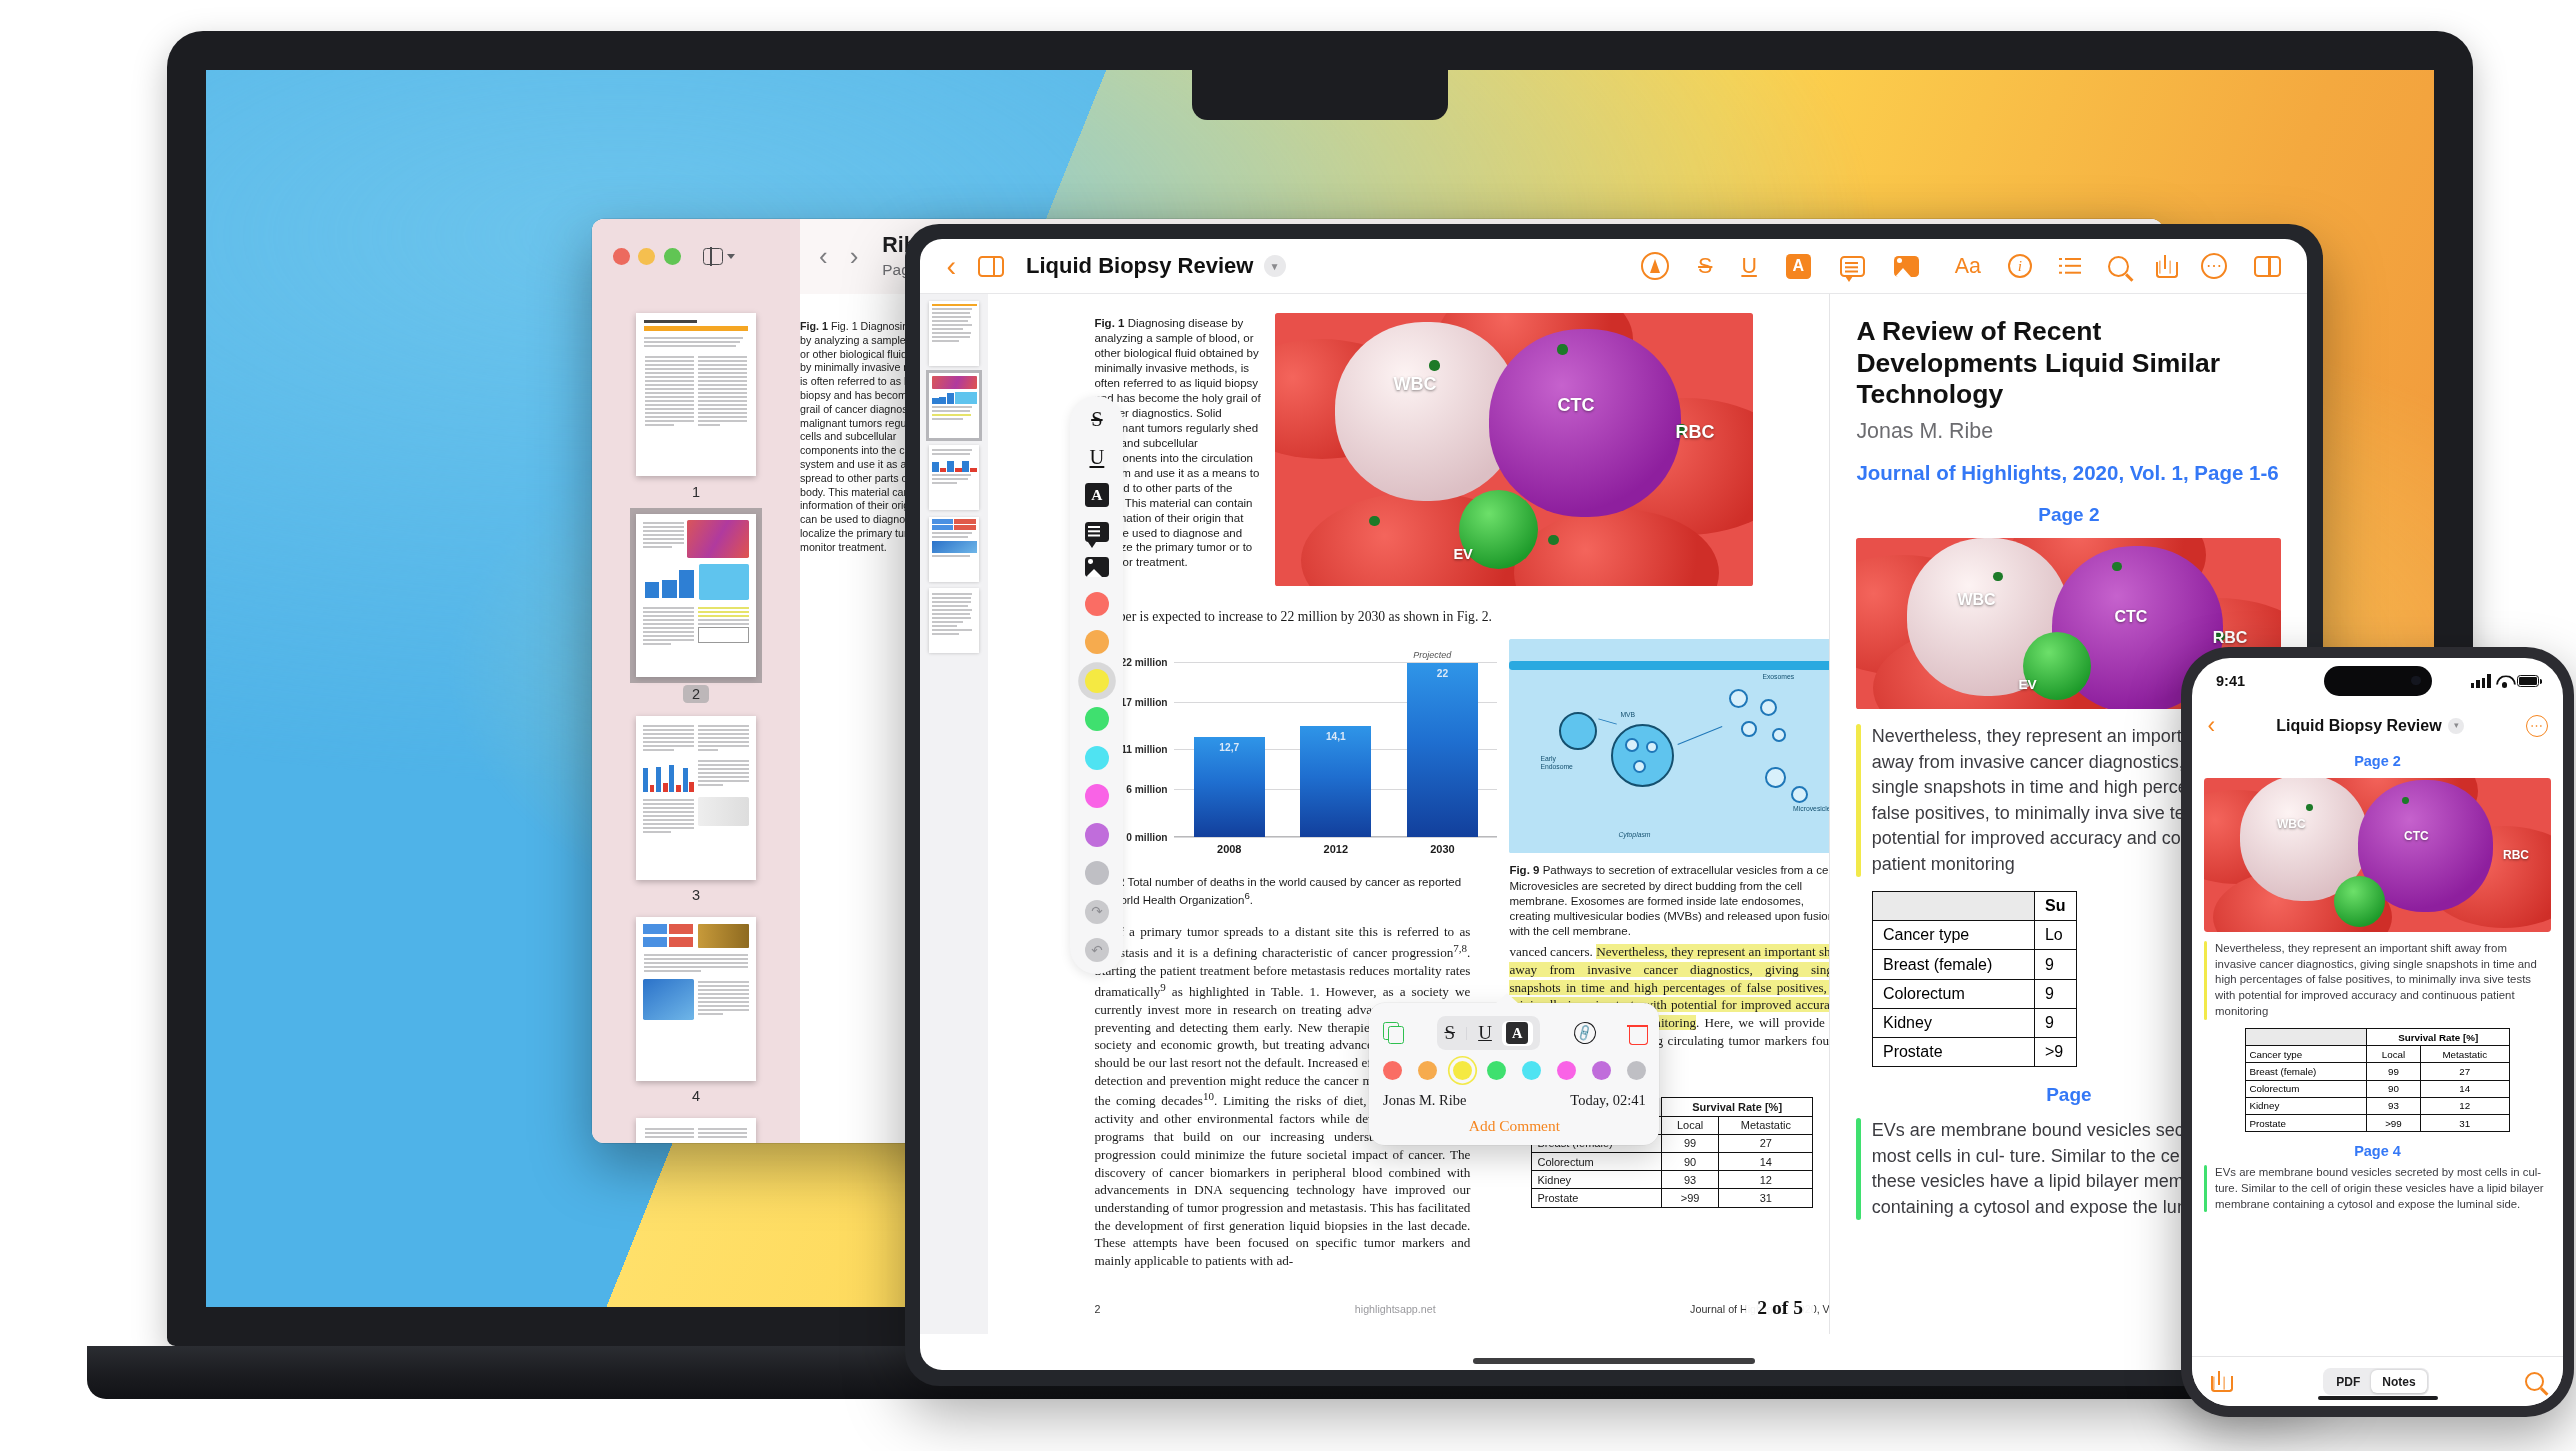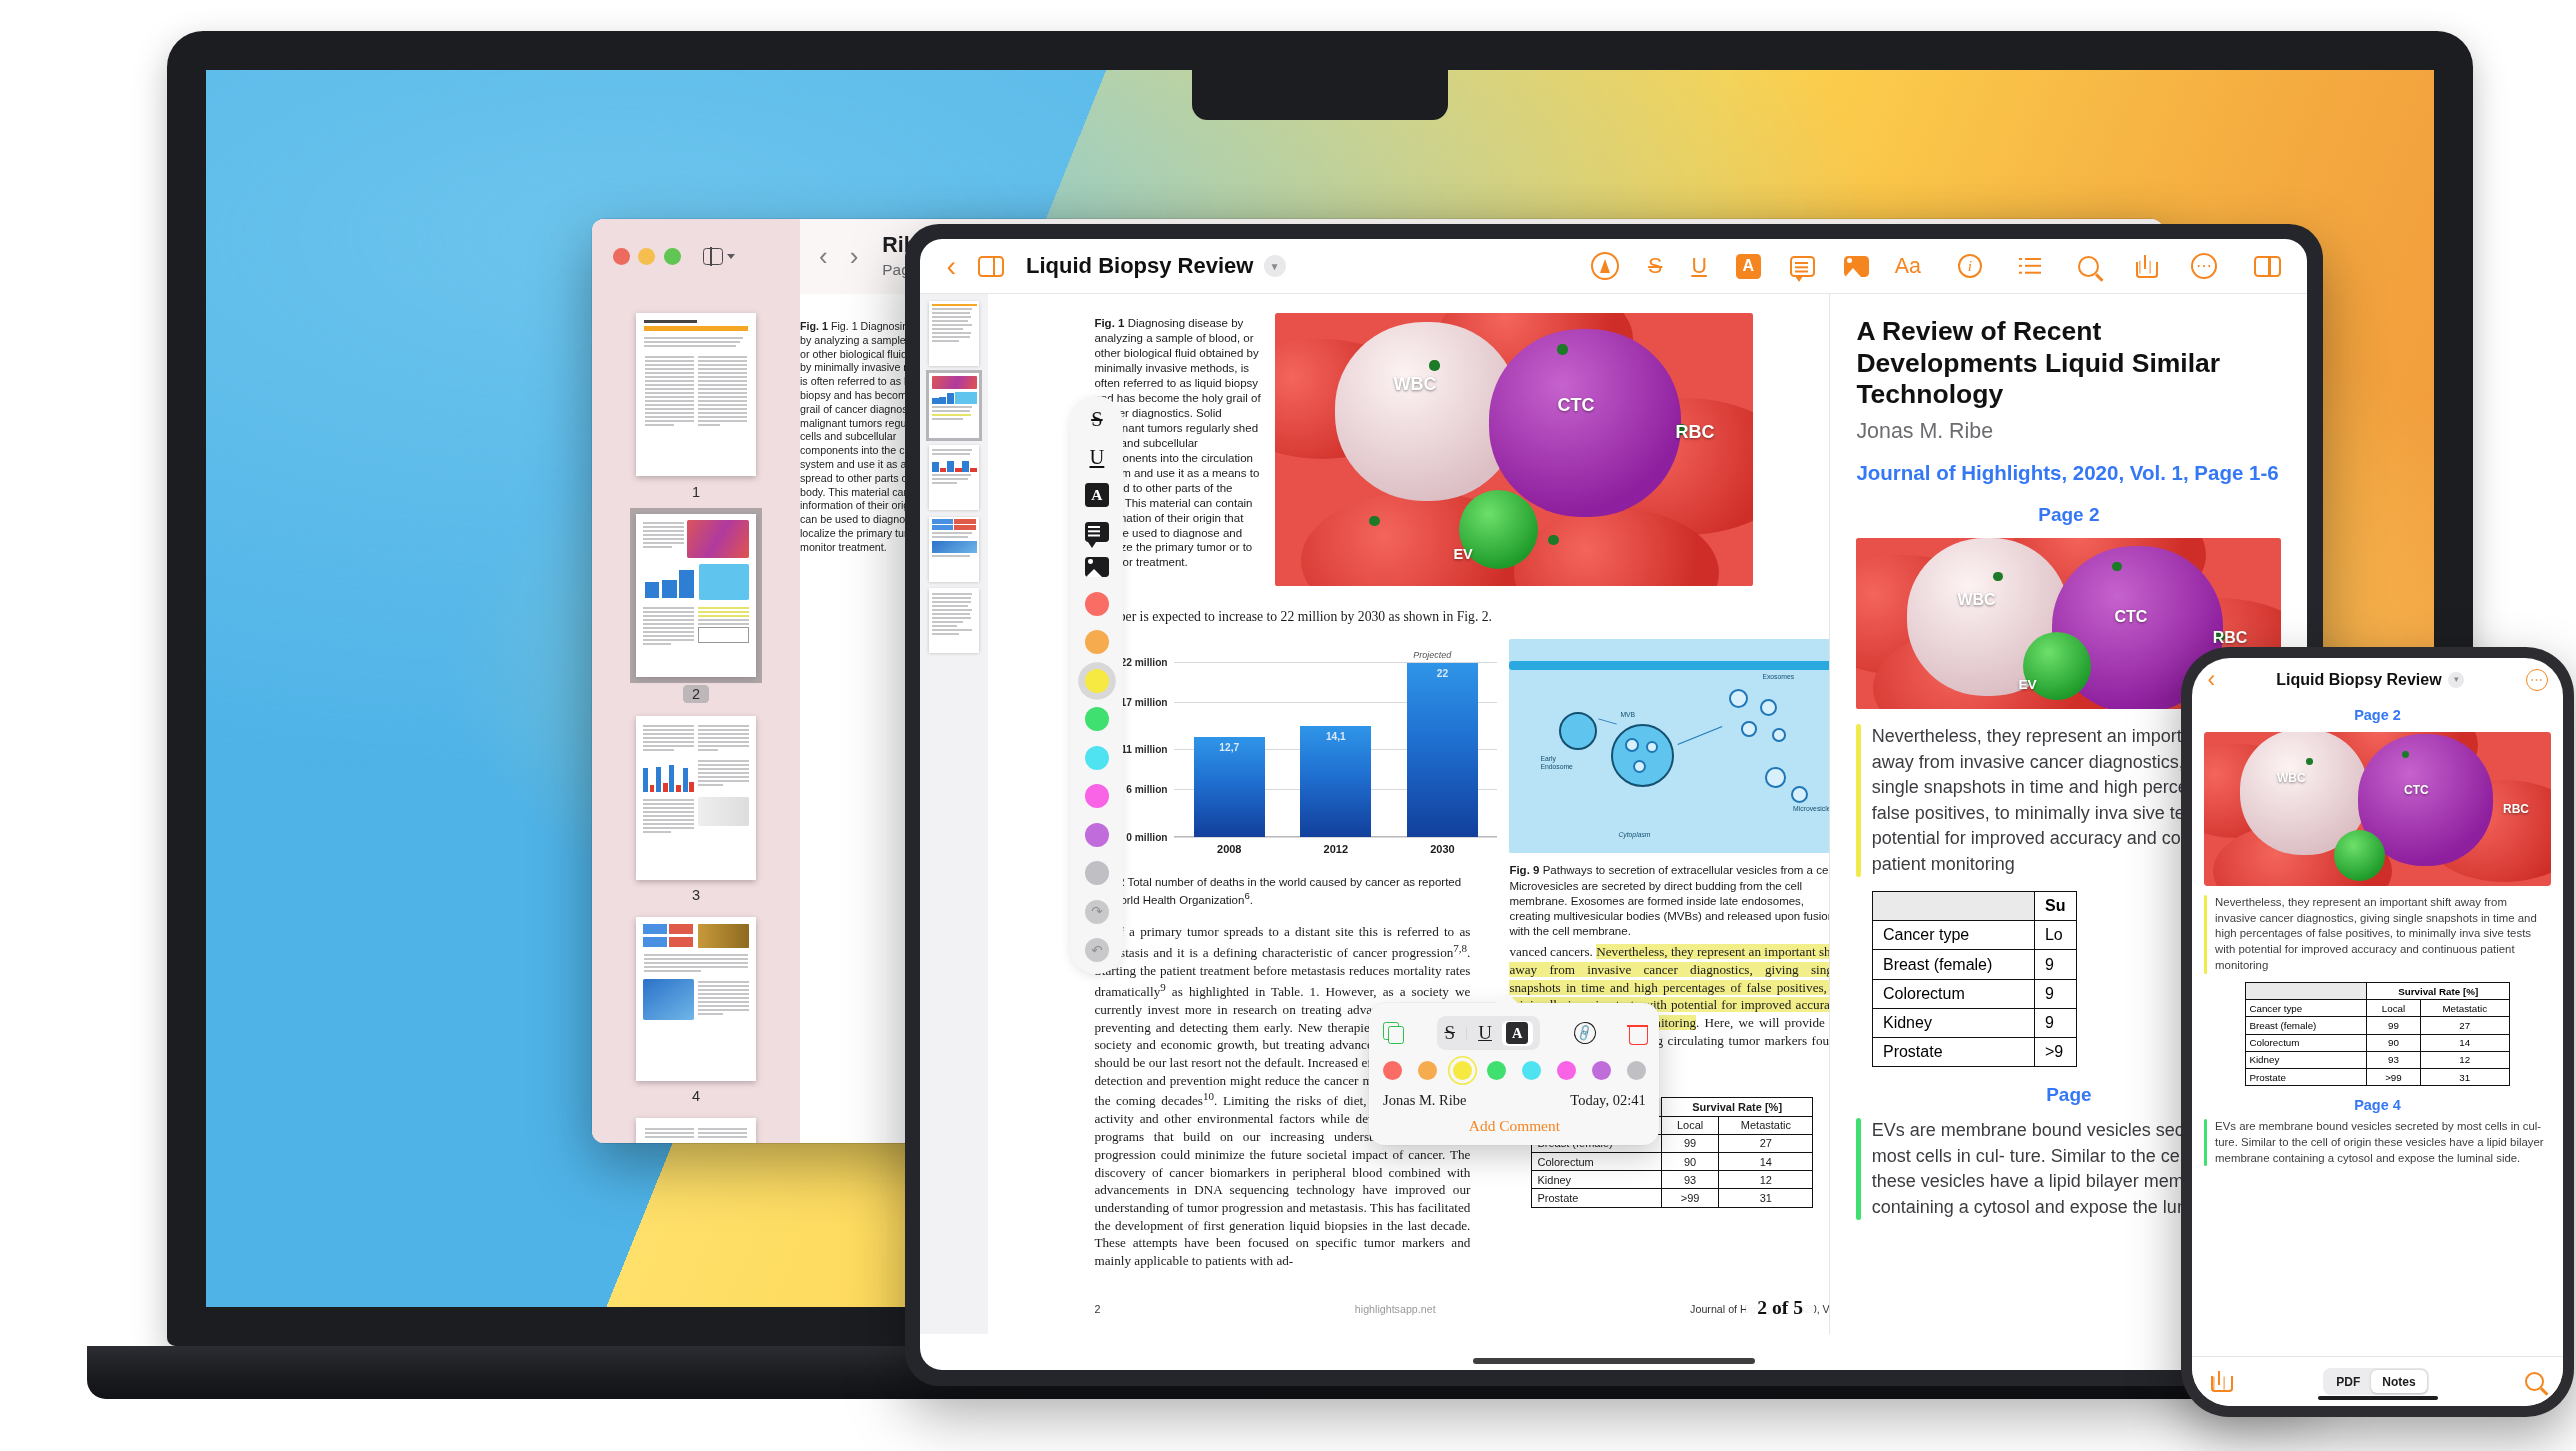--- a/index.html
+++ b/index.html
@@ -185,21 +185,21 @@
   .batt:after{content:"";position:absolute;right:-4.3px;top:3.4px;width:2.1px;height:5.1px;background:#111;border-radius:0 1.7px 1.7px 0;}
 
   .ipad-nav { height:55px; display:flex;align-items:center;padding:0 26px; border-bottom:0.9px solid #e7e7e9;}
   .ip-back { font-size:29px; color:#f5851f; font-weight:300; line-height:1;}
   .ip-sbico { width:26px;height:21.4px;border:2.2px solid #f5851f;border-radius:4.3px;position:relative;margin-left:22px;}
   .ip-sbico:after{content:"";position:absolute;right:6.8px;top:-2.2px;bottom:-2.2px;width:2.2px;background:#f5851f;}
   .ip-title { font-size:22px;font-weight:bold;color:#111;margin-left:22px;}
   .ip-caret { width:22px;height:22px;border-radius:50%;background:#e9e9eb;display:flex;align-items:center;
               justify-content:center;margin-left:10.2px;color:#8a8a8d;font-size:10.2px;}
   .ip-tools { display:flex;align-items:center;gap:29px;margin-left:auto;}
-  .ip-tools2 { display:flex;align-items:center;gap:37px;margin-left:26px;}
+  .ip-tools2 { display:flex;align-items:center;gap:27px;margin-left:36px;}
   .ti { font-size:21.4px;color:#f5851f;display:flex;align-items:center;justify-content:center;}
   .pen-circle { width:28px;height:28px;border-radius:50%;border:2.2px solid #f5851f;display:flex;align-items:center;
                 justify-content:center;}
   .pen-glyph { width:0;height:0;border-left:5.1px solid transparent;border-right:5.1px solid transparent;
                border-bottom:14.5px solid #f5851f;}
   .a-box-o { width:25px;height:25px;background:#f5851f;color:#fff;border-radius:4.3px;display:flex;align-items:center;
              justify-content:center;font-size:16px;font-weight:bold;}
   .cmt-o { width:25px;height:21.4px;border:2.2px solid #f5851f;border-radius:4.3px;position:relative;}
   .cmt-o:before{content:"";position:absolute;left:3.4px;top:4.3px;width:13px;height:1.7px;background:#f5851f;
     box-shadow:0 4.3px 0 #f5851f, 0 8.5px 0 #f5851f;}
@@ -1143,20 +1143,34 @@
             <div style="font-size:18px;line-height:1.42;color:#3c3c41;">EVs are membrane bound vesicles secreted by most cells in cul- ture. Similar to the cell of origin these vesicles have a lipid bilayer membrane containing a cytosol and expose the luminal side.</div>
           </div>
         </div>
       </div>
       <div class="ipad-home"></div>
     </div>
   </div>
 
   <div class="iphone">
     <div class="iphone-screen">
+      <div class="ifn-status">
+        <span>9:41</span>
+        <span class="dyn-island"></span>
+        <span class="ifn-right">
+          <span class="bars">
+              <i></i>
+              <i></i>
+              <i></i>
+              <i></i>
+            </span>
+          <span class="wifi"></span>
+          <span class="batt"></span>
+        </span>
+      </div>
 
       <div class="ifn-nav">
         <span class="bk">‹</span>
         <span class="ifn-title">Liquid Biopsy Review</span>
         <span class="ifn-cv">▼</span>
         <span class="ifn-dots">⋯</span>
       </div>
 
       <div class="pg-label">Page 2</div>
 

